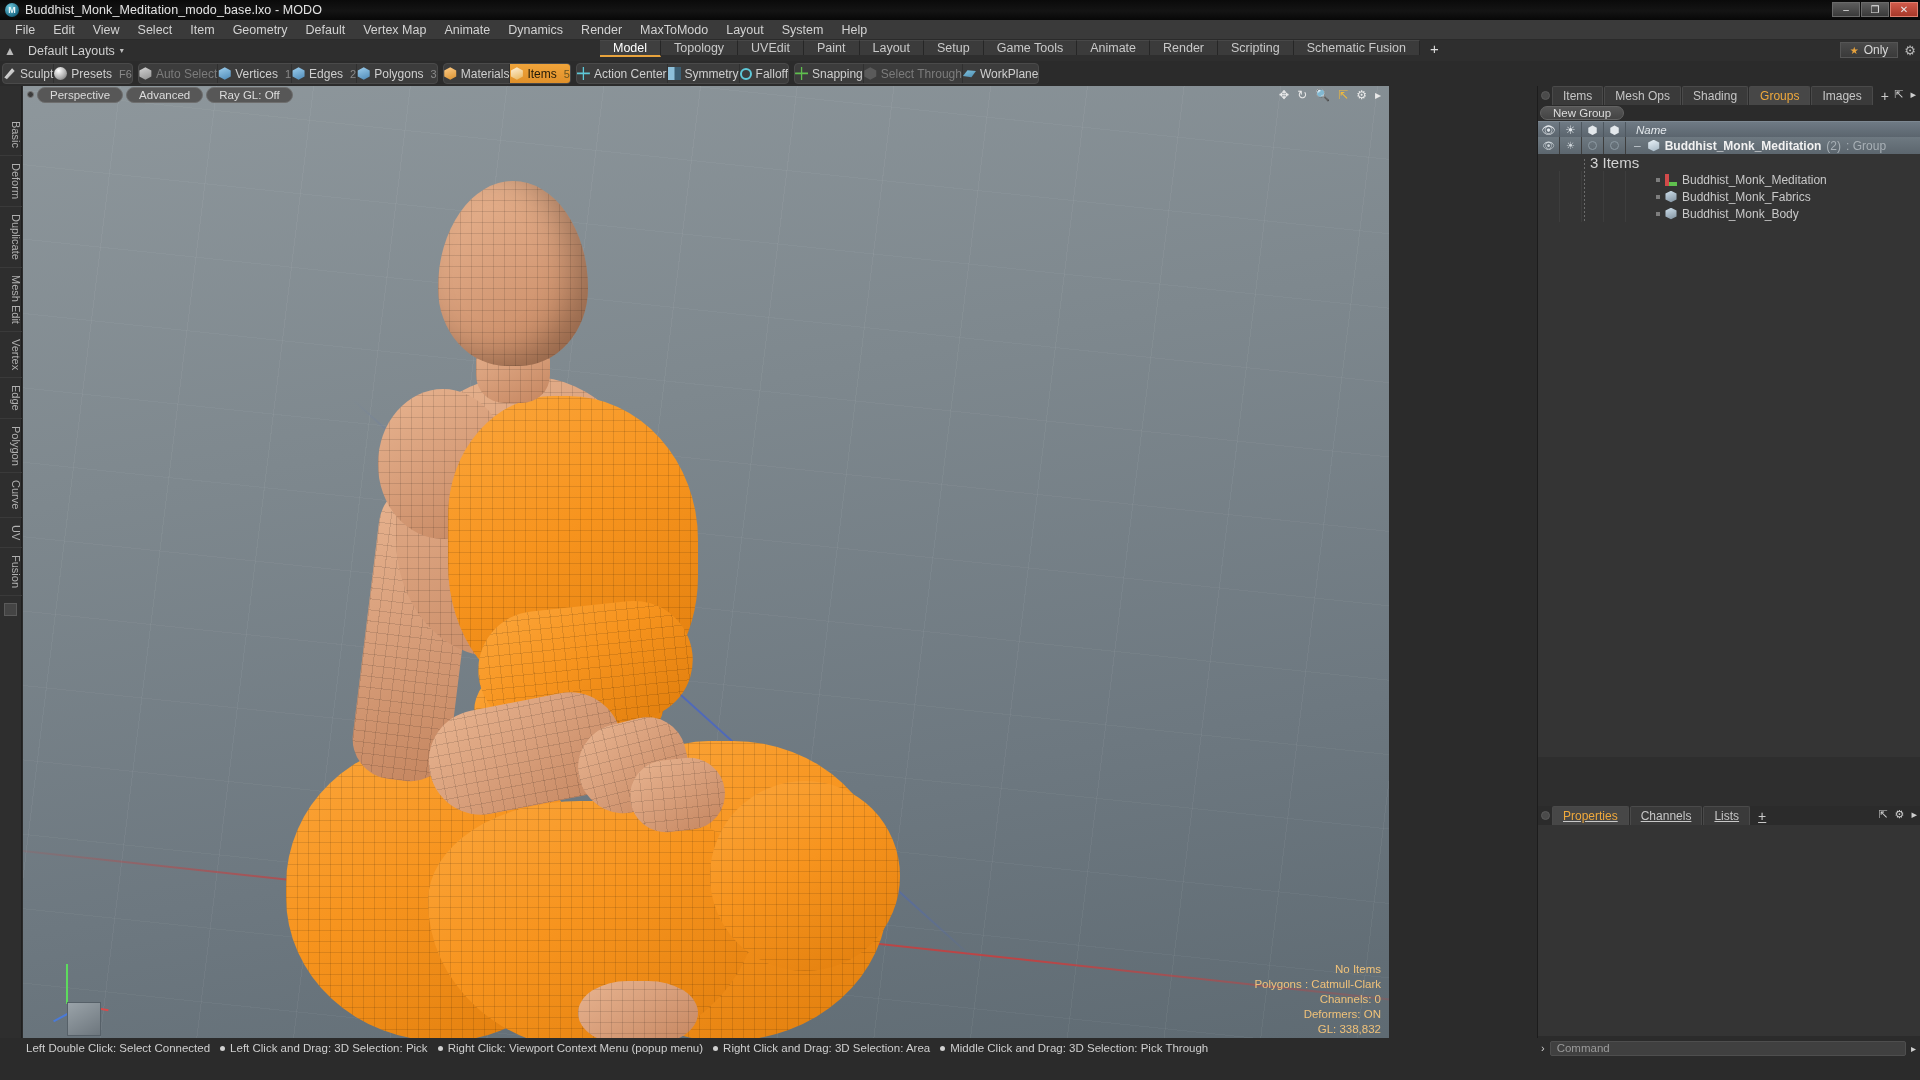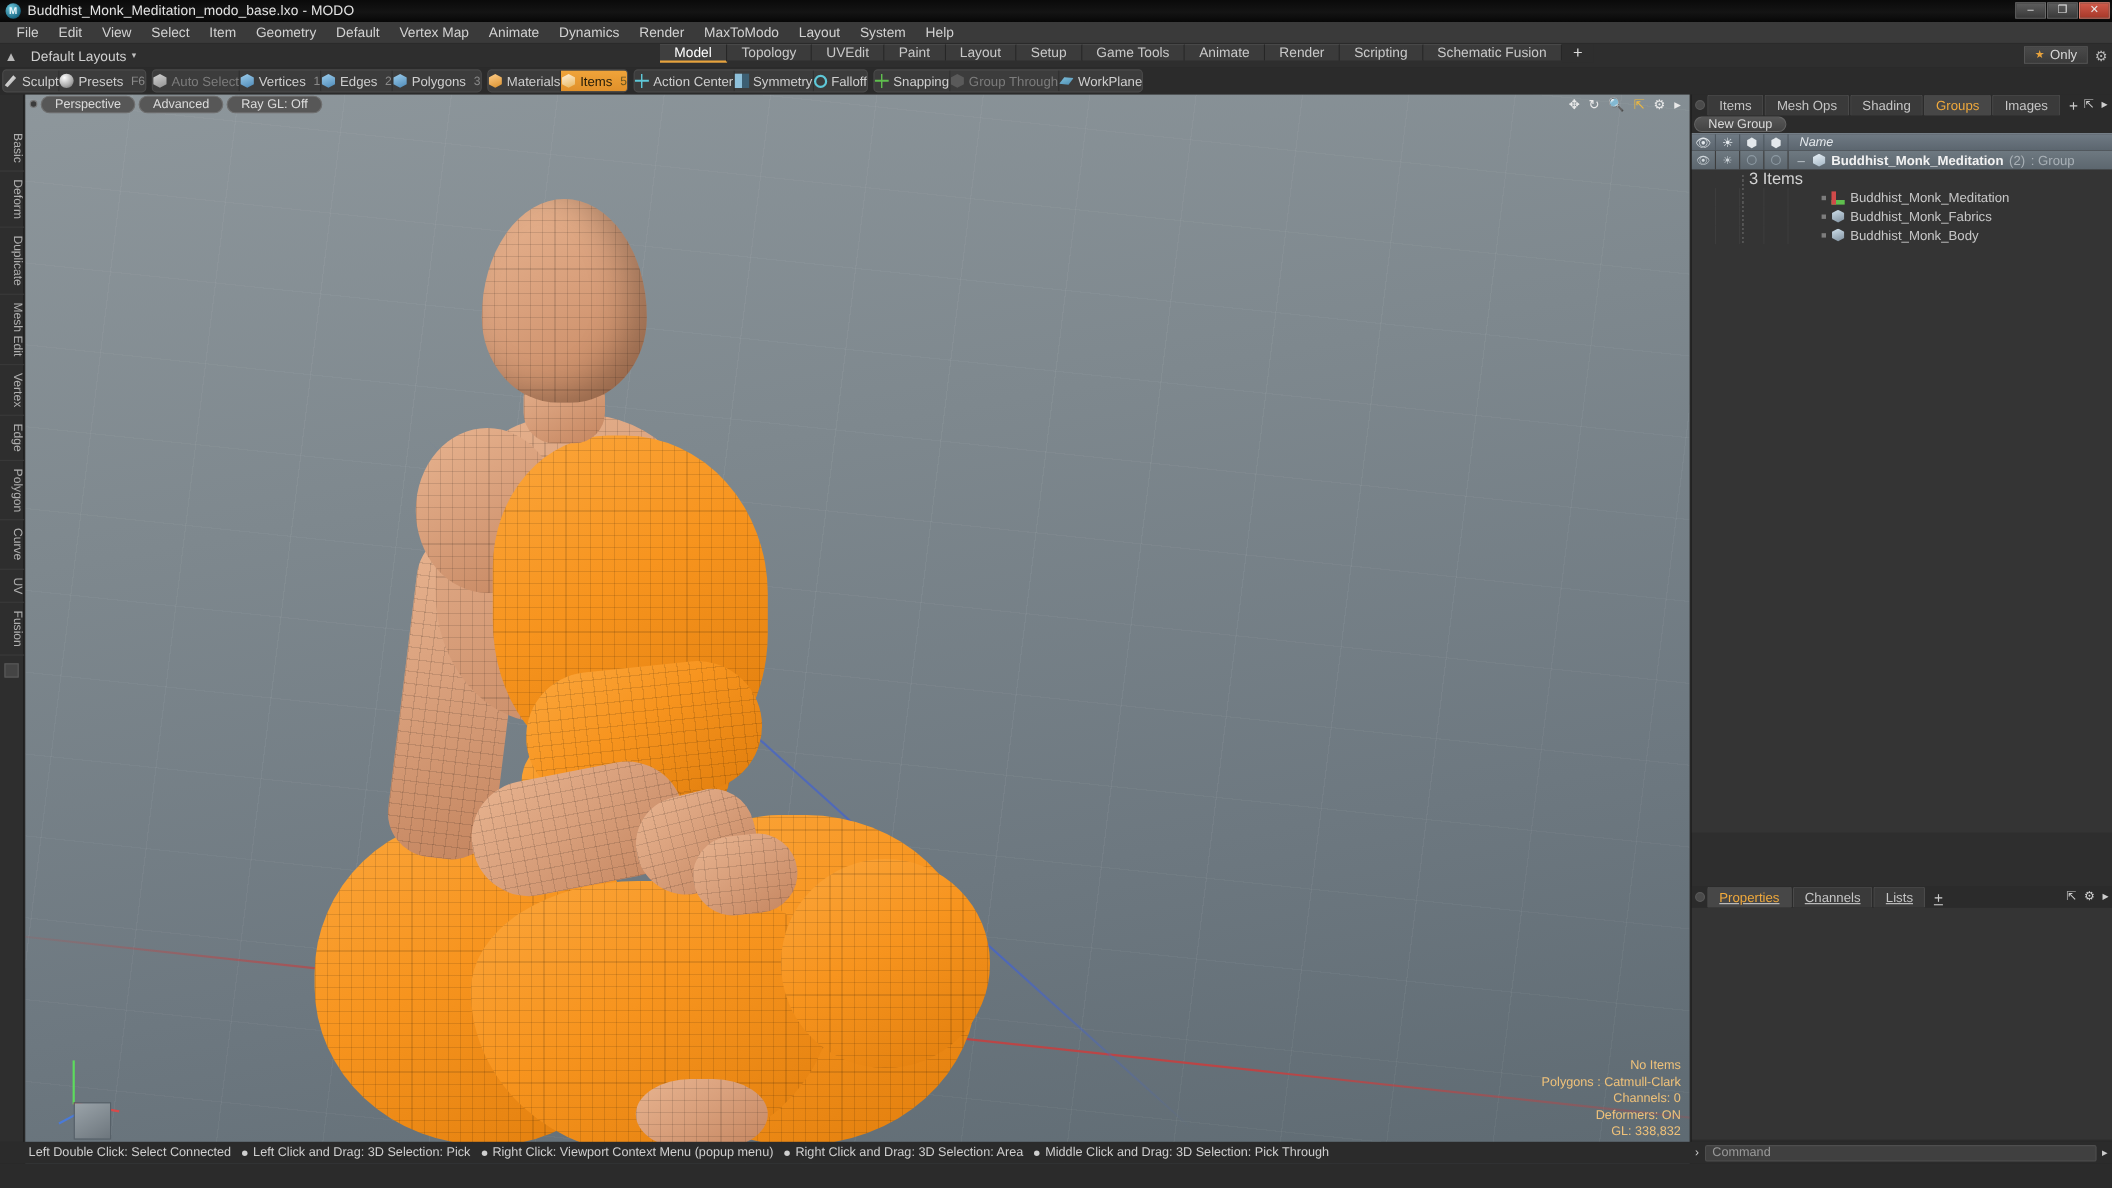--- a/index.html
+++ b/index.html
@@ -121,21 +121,21 @@
     writing-mode:vertical-rl; text-orientation:mixed;
     font-size:11px; color:#b0b0b0; padding:7px 0; width:22px; text-align:center;
     border-bottom:1px solid #3a3a3a;
   }
   .rail-pad { height:28px; }
   .rail-sq {
     width:13px; height:13px; margin:7px auto; background:#444; border:1px solid #5a5a5a;
   }
 
   .viewport {
-    position:absolute; left:23px; top:86px; width:1513px; height:972px;
+    position:absolute; left:23px; top:86px; width:1366px; height:972px;
     background:linear-gradient(170deg,#8e979c 0%, #7e888e 35%, #6d7880 70%, #5e6a72 100%);
     overflow:hidden;
   }
   .vp-topbar {
     position:absolute; left:0; top:0; width:100%; height:17px;
     display:flex; align-items:center; gap:3px; padding-left:4px;
   }
   .vp-pill {
     background:#575757; border:1px solid #6e6e6e; border-radius:9px;
     color:#dcdcdc; font-size:11.5px; padding:1px 12px; line-height:12px;
@@ -411,21 +411,21 @@
           <span>Falloff</span>
         </div>
       </div>
       <div class="tgroup">
         <div class="tbtn">
           <span class="ic ic-snap"></span>
           <span>Snapping</span>
         </div>
         <div class="tbtn dim">
           <span class="ic ic-selthr"></span>
-          <span>Group Through</span>
+          <span>Select Through</span>
         </div>
         <div class="tbtn">
           <span class="ic ic-plane"></span>
           <span>WorkPlane</span>
         </div>
       </div>
     </div>
 
   <div class="leftrail" id="leftrail">
       <div class="rail-pad"></div>

